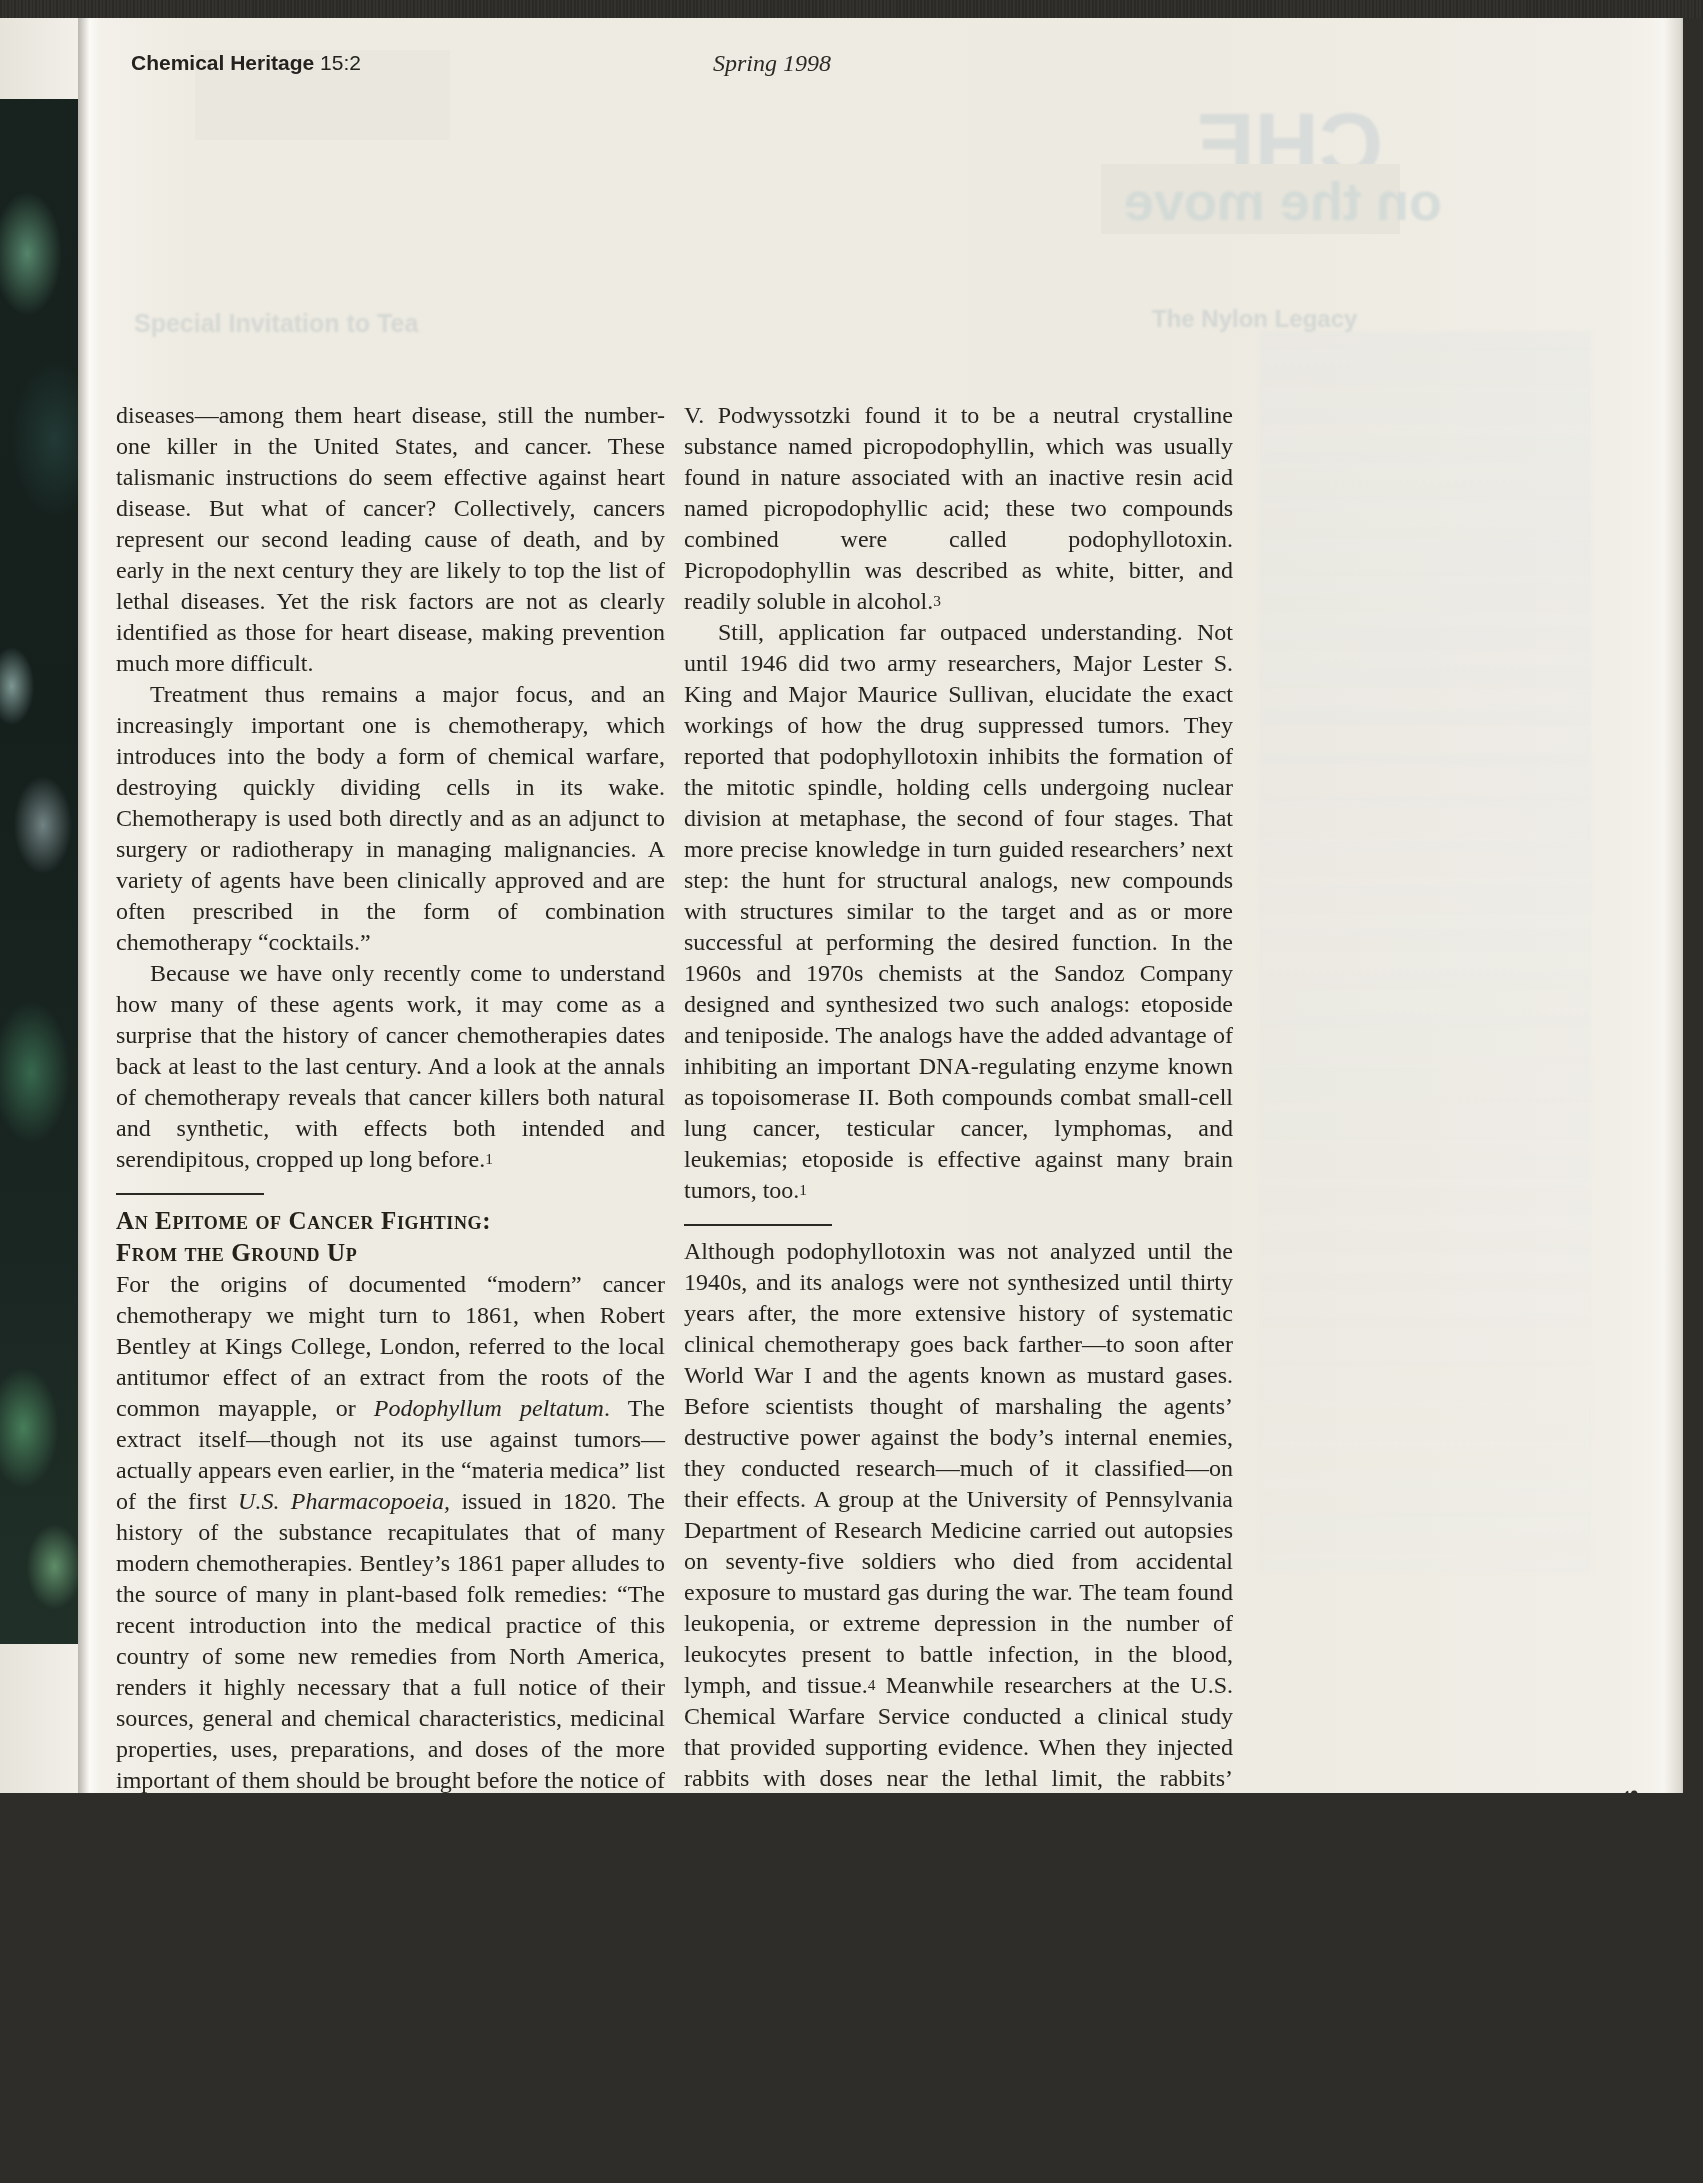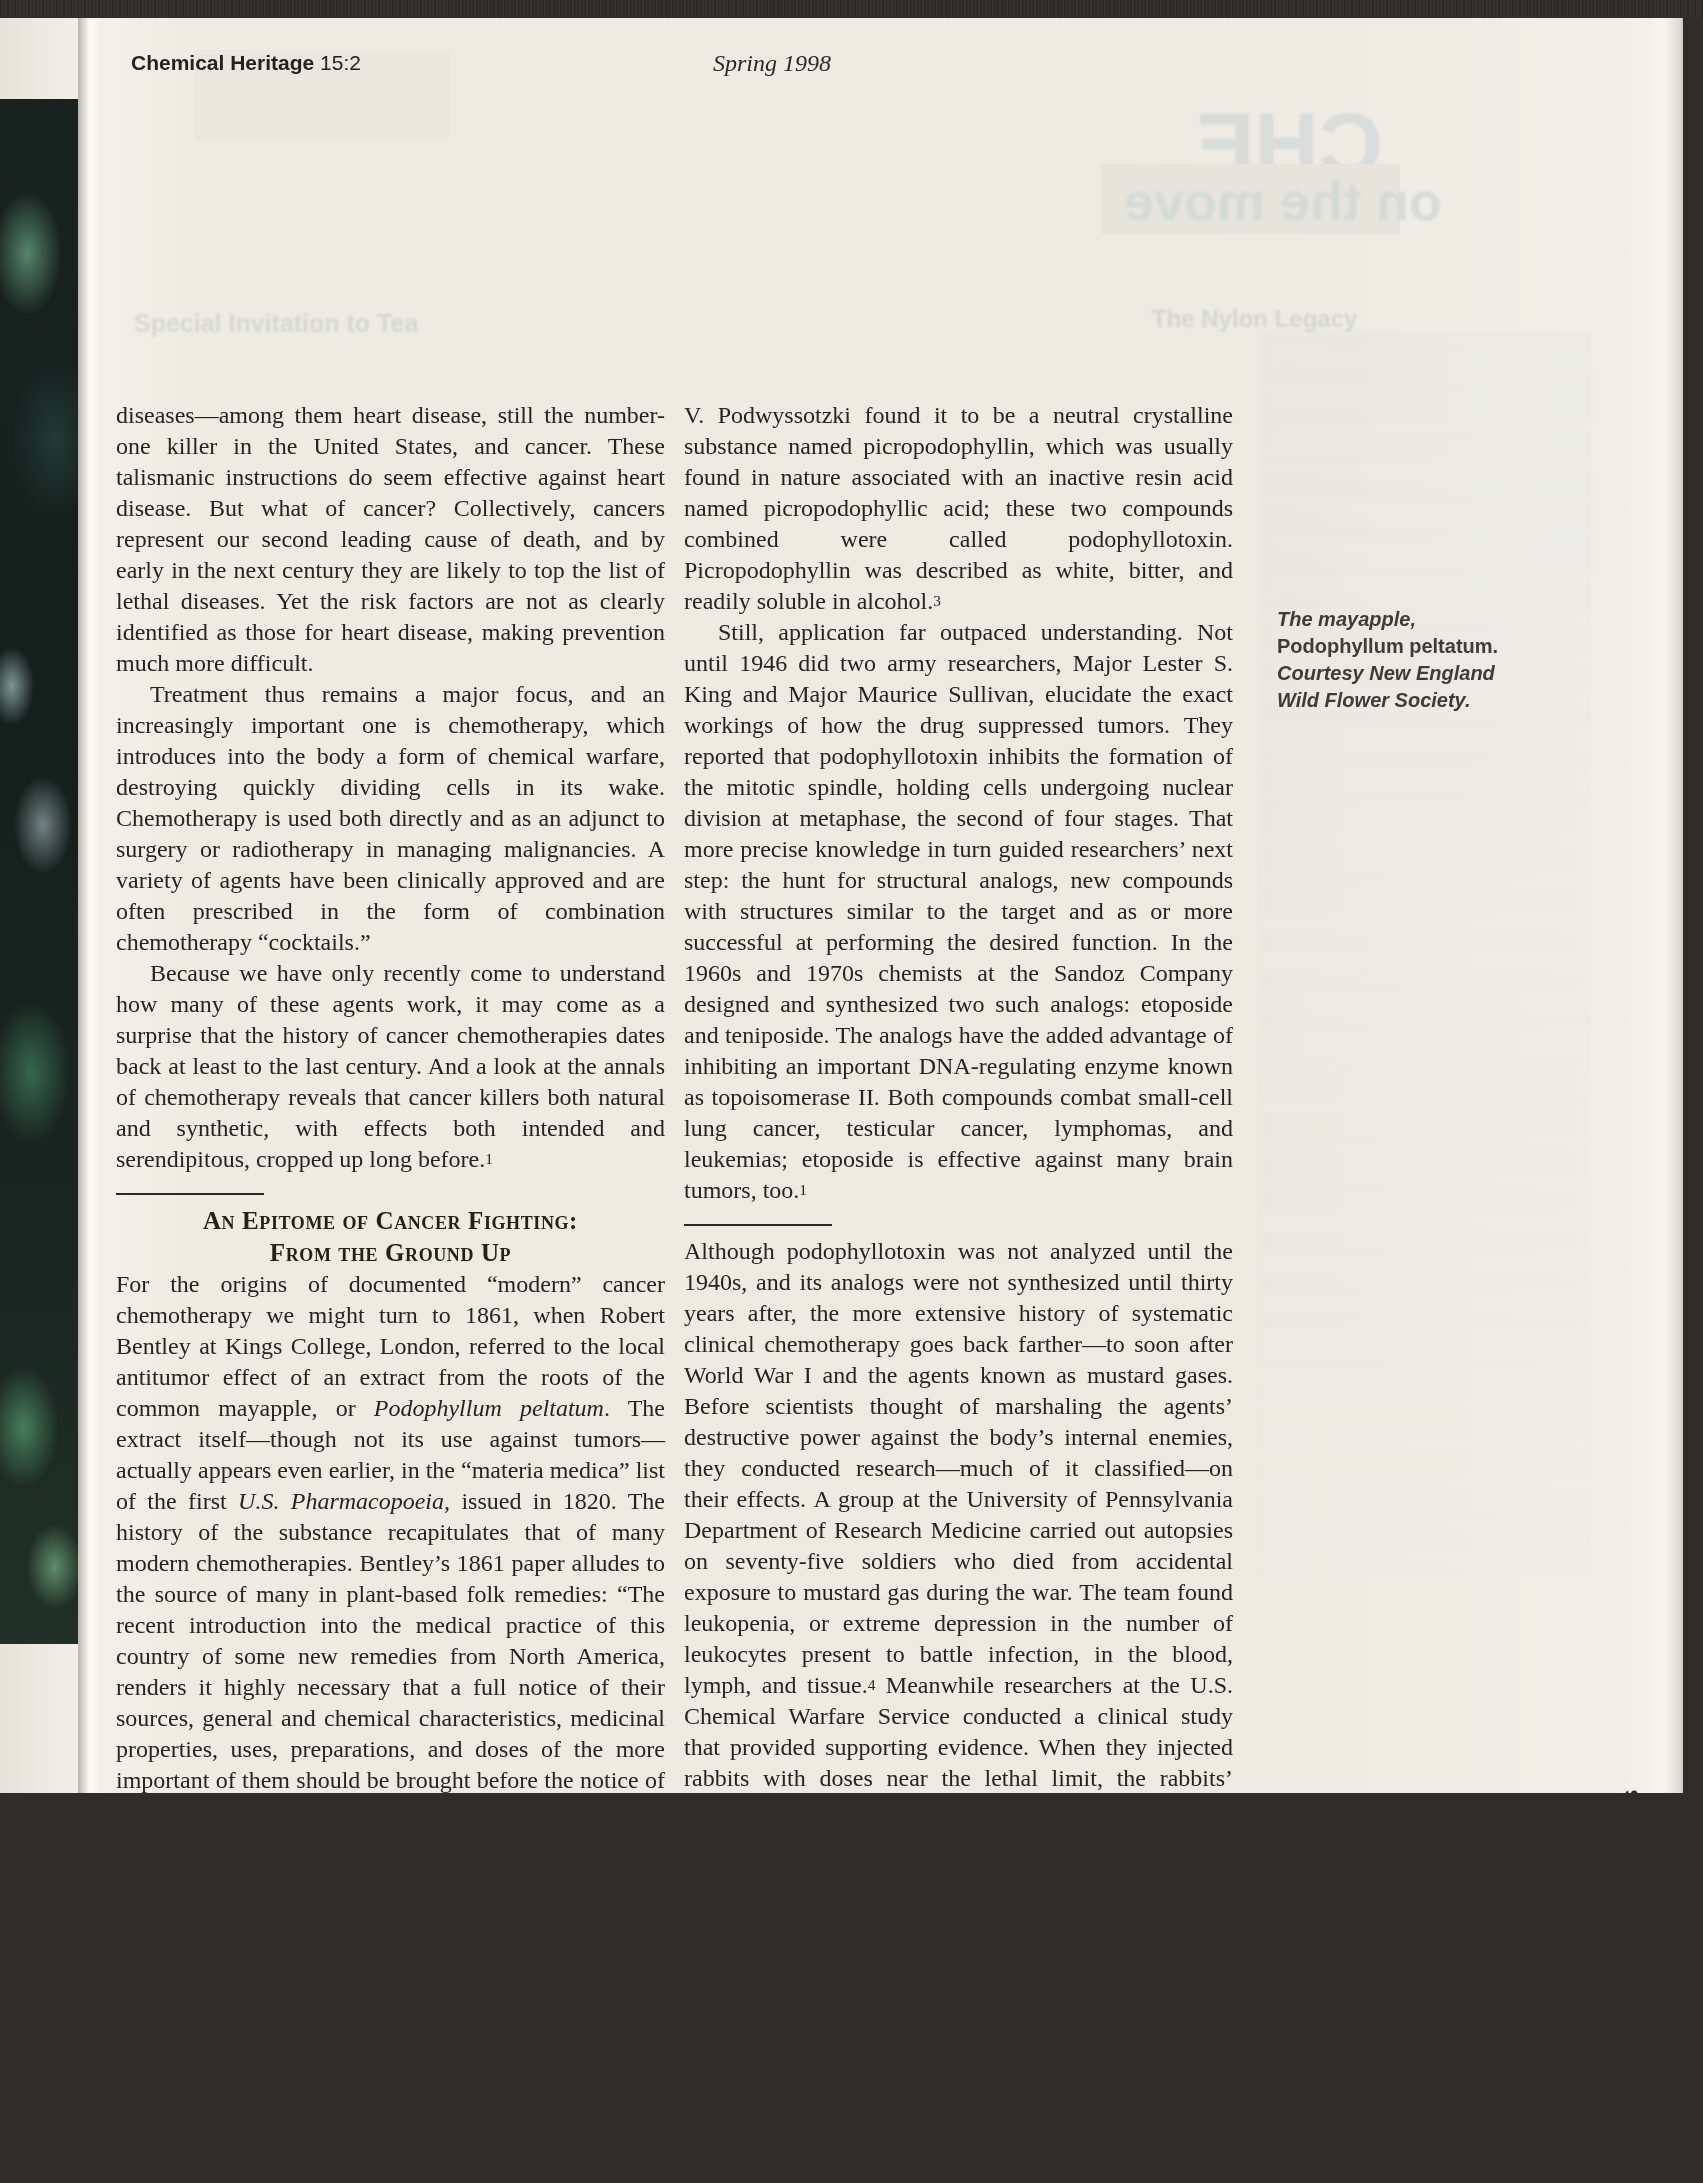--- a/index.html
+++ b/index.html
@@ -51,21 +51,21 @@
   .col{position:absolute;top:400px;width:549px;color:#26241e;font-size:24px;line-height:31px;
       text-align:justify;}
   #col1{left:116px;}
   #col2{left:684px;}
   .para{margin:0;}
   .para.indent{text-indent:34px;}
   .para i{font-style:italic;}
   .para sup{font-size:15.4px;line-height:0;vertical-align:3.5px;}
   .sect-rule{width:148px;height:0;border-top:2.4px solid #2a2822;margin:18px 0 9.5px 0;}
   .sect-heading{font-variant:small-caps;font-weight:bold;font-size:25px;line-height:32px;
-      letter-spacing:0.6px;color:#242218;text-align:center;}
+      letter-spacing:0.6px;color:#242218;text-align:left;}
   .continued{margin-top:3.5px;text-align:left;}
   .cont-rule{width:54px;height:0;border-top:3px solid #23221d;margin:10.6px 0 4.7px 0;}
   .cont-bold{font-family:"Liberation Sans","DejaVu Sans",sans-serif;font-weight:bold;font-size:18.3px;color:#23221d;margin-left:9px;}
   .cont-ital{font-style:italic;font-size:20px;color:#2a2923;margin-top:38px;}
   
   #caption{position:absolute;left:1277px;top:606px;width:278px;
       font-family:"Liberation Sans","DejaVu Sans",sans-serif;font-weight:bold;
       font-size:20px;line-height:27px;color:#3c3c3a;}
   #caption .ital{font-style:italic;}
   
@@ -105,26 +105,20 @@
       <p class="para">For the origins of documented “modern” cancer chemotherapy we might turn to 1861, when Robert Bentley at Kings College, London, referred to the local antitumor effect of an extract from the roots of the common mayapple, or <i>Podophyllum peltatum</i>. The extract itself—though not its use against tumors—actually appears even earlier, in the “materia medica” list of the first <i>U.S. Pharmacopoeia,</i> issued in 1820. The history of the substance recapitulates that of many modern chemotherapies. Bentley’s 1861 paper alludes to the source of many in plant-based folk remedies: “The recent introduction into the medical practice of this country of some new remedies from North America, renders it highly necessary that a full notice of their sources, general and chemical characteristics, medicinal properties, uses, preparations, and doses of the more important of them should be brought before the notice of the Pharmaceutical Society, and published in this journal.”<sup>2</sup> Analytic chemistry identified the active principle of the <i>Podophyllum</i> root some twenty years later, when</p>
     </div>
   <div id="col2" class="col">
       <p class="para">V. Podwyssotzki found it to be a neutral crystalline substance named picropodophyllin, which was usually found in nature associated with an inactive resin acid named picropodophyllic acid; these two compounds combined were called podophyllotoxin. Picropodophyllin was described as white, bitter, and readily soluble in alcohol.<sup>3</sup></p>
       <p class="para indent">Still, application far outpaced understanding. Not until 1946 did two army researchers, Major Lester S. King and Major Maurice Sullivan, elucidate the exact workings of how the drug suppressed tumors. They reported that podophyllotoxin inhibits the formation of the mitotic spindle, holding cells undergoing nuclear division at metaphase, the second of four stages. That more precise knowledge in turn guided researchers’ next step: the hunt for structural analogs, new compounds with structures similar to the target and as or more successful at performing the desired function. In the 1960s and 1970s chemists at the Sandoz Company designed and synthesized two such analogs: etoposide and teniposide. The analogs have the added advantage of inhibiting an important DNA-regulating enzyme known as topoisomerase II. Both compounds combat small-cell lung cancer, testicular cancer, lymphomas, and leukemias; etoposide is effective against many brain tumors, too.<sup>1</sup></p>
       <div class="sect-rule"></div>
       <p class="para">Although podophyllotoxin was not analyzed until the 1940s, and its analogs were not synthesized until thirty years after, the more extensive history of systematic clinical chemotherapy goes back farther—to soon after World War I and the agents known as mustard gases. Before scientists thought of marshaling the agents’ destructive power against the body’s internal enemies, they conducted research—much of it classified—on their effects. A group at the University of Pennsylvania Department of Research Medicine carried out autopsies on seventy-five soldiers who died from accidental exposure to mustard gas during the war. The team found leukopenia, or extreme depression in the number of leukocytes present to battle infection, in the blood, lymph, and tissue.<sup>4</sup> Meanwhile researchers at the U.S. Chemical Warfare Service conducted a clinical study that provided supporting evidence. When they injected rabbits with doses near the lethal limit, the rabbits’ leukocyte numbers</p>
       <div class="continued"><div class="cont-rule"></div><span class="cont-bold">Continued</span><span class="cont-ital"> on page 40</span></div>
     </div>
 
-  <div id="caption">
-    <span class="ital">The mayapple,</span><br>
-    <span>Podophyllum peltatum.</span><br>
-    <span class="ital">Courtesy New England</span><br>
-    <span class="ital">Wild Flower Society.</span>
-  </div>
 
   <div id="features-label">FEATURES</div>
   <div id="page-number">9</div>
 
   <div id="page-right-edge"></div>
 
   <div id="cover-top" class="cover"></div>
   <div id="cover-bottom" class="cover"></div>
   <div id="cover-right"></div>
 

